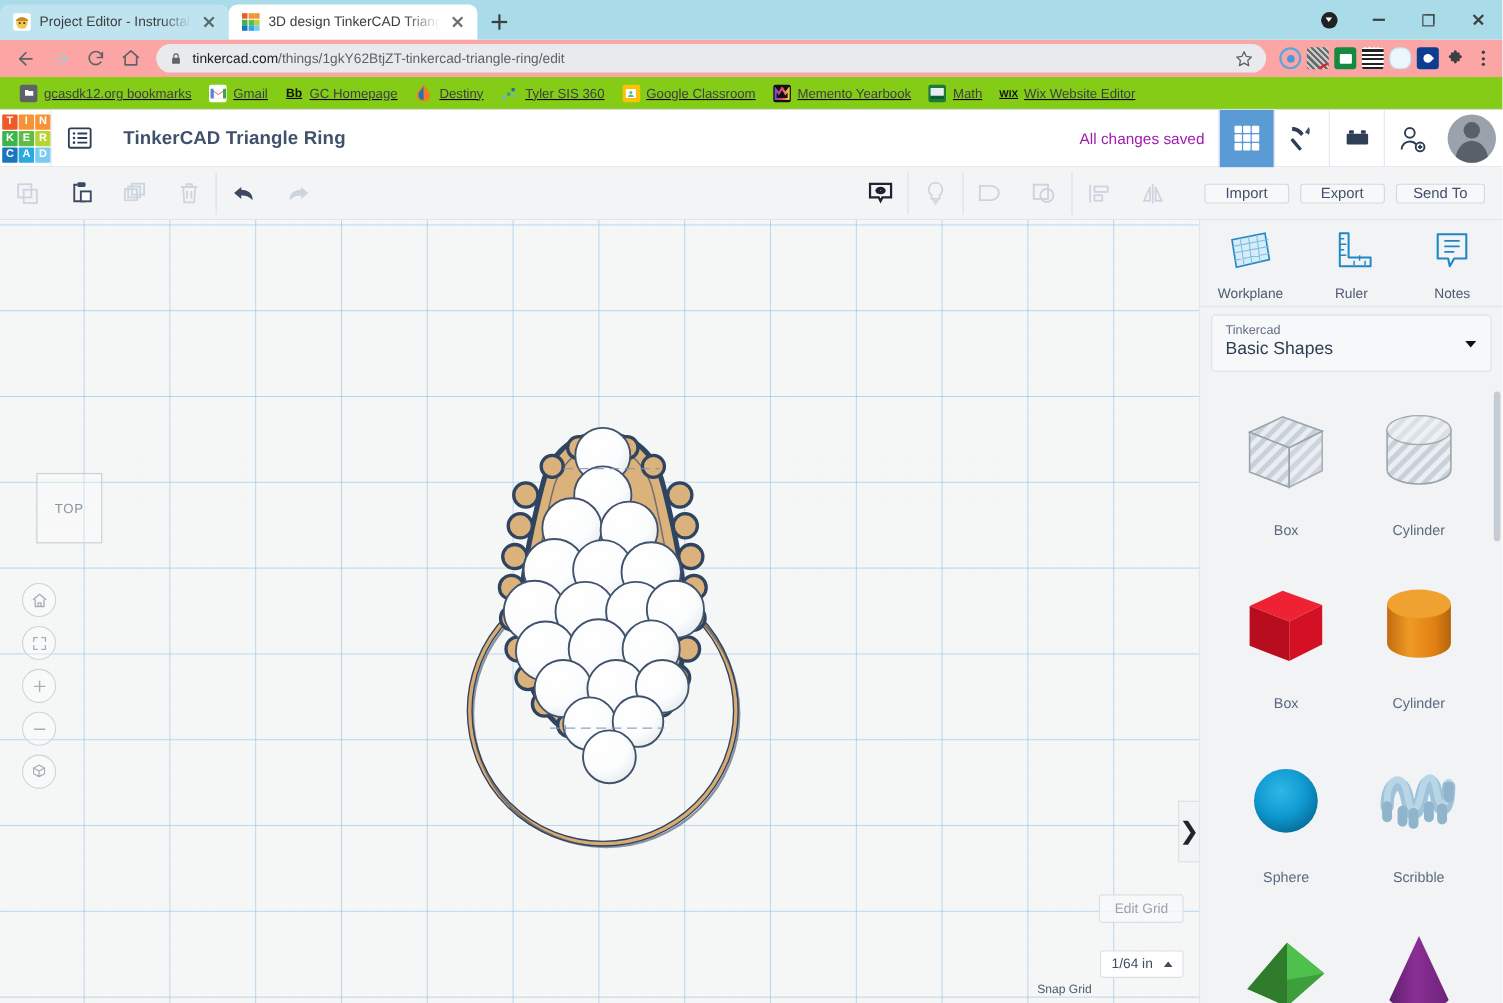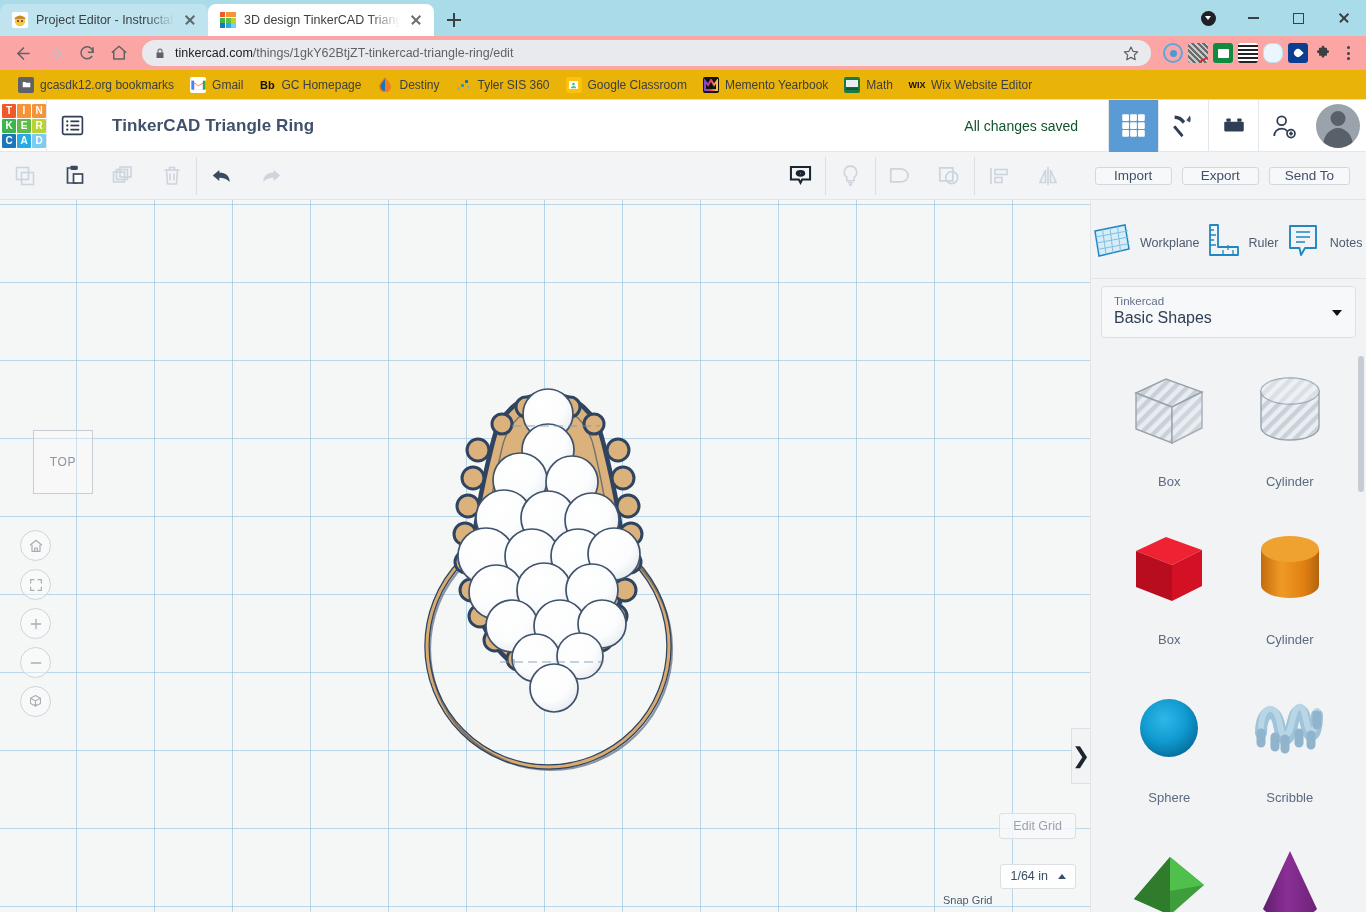--- a/index.html
+++ b/index.html
@@ -86,22 +86,22 @@
     display: flex; align-items: center; padding: 0 12px; gap: 9px; margin: 0 6px;
   }
   .omnibox .url { font-size: 12.5px; color: #202124; white-space: nowrap; }
   .omnibox .url .host { color: #202124; }
   .omnibox .url .path { color: #5f6368; }
   .star { margin-left: auto; color: #5f6368; }
   .ext-icons { display: flex; align-items: center; gap: 5px; padding-left: 4px; }
   .ext { width: 20px; height: 20px; border-radius: 3px; flex: 0 0 20px; }
 
   .bookmarks {
-    height: 30px; background: #eab308; display: flex; align-items: center;
-    padding: 0 10px; gap: 0; border-bottom: 1px solid #dadce0;
+    height: 30px; background: #84cc16; display: flex; align-items: center;
+    padding: 0 10px; gap: 0; border-bottom: 1px solid #dadce0; text-decoration: underline;
   }
   .bm { display: flex; align-items: center; gap: 6px; padding: 0 8px; height: 24px; }
   .bm-ico { width: 16px; height: 16px; flex: 0 0 16px; border-radius: 2px; position: relative;
             font-size: 9.5px; font-weight: bold; display: flex; align-items: center; justify-content: center; color: #fff; }
   .bm-label { font-size: 12px; color: #3c4043; white-space: nowrap; }
 
   
   .tc-header {
     height: 52px; background: #ffffff; display: flex; align-items: center;
     border-bottom: 1px solid #e4e7ea;
@@ -115,21 +115,21 @@
     display: flex; align-items: center; justify-content: center;
     font-size: 10px; font-weight: bold; color: #fff; border-radius: 1px;
   }
   .tc-menu-btn {
     width: 52px; height: 52px; display: flex; align-items: center; justify-content: center;
     border-left: 1px solid #e4e7ea;
   }
   .tc-title {
     font-size: 17px; font-weight: bold; color: #40516b; padding-left: 14px; letter-spacing: .1px;
   }
-  .tc-saved { margin-left: auto; font-size: 14px; color: #14532d; padding-right: 30px; }
+  .tc-saved { margin-left: auto; font-size: 14px; color: #a21caf; padding-right: 13px; }
   .tc-hdr-btn {
     width: 50px; height: 52px; display: flex; align-items: center; justify-content: center;
     border-left: 1px solid #e4e7ea;
   }
   .tc-hdr-btn.active { background: #5b9bd5; }
   .tc-avatar {
     width: 44px; height: 44px; border-radius: 50%; background: #9aa3ab; margin: 0 6px 0 8px;
     position: relative; overflow: hidden; flex: 0 0 44px;
   }
   .tc-avatar::before {
@@ -211,21 +211,21 @@
     display: flex; align-items: center; gap: 10px;
   }
   .caret-up { width: 0; height: 0; border-left: 4px solid transparent; border-right: 4px solid transparent; border-bottom: 5px solid #3d4d63; }
 
   
   .rpanel {
     width: 276px; flex: 0 0 276px; background: #f2f3f4; border-left: 1px solid #e1e4e8;
     display: flex; flex-direction: column;
   }
   .rp-tools { display: flex; height: 88px; padding-top: 8px; }
-  .rp-tool { flex: 1 1 0; display: flex; flex-direction: row; align-items: center; gap: 7px; }
+  .rp-tool { flex: 1 1 0; display: flex; flex-direction: column; align-items: center; gap: 7px; }
   .rp-tool-label { font-size: 12.5px; color: #4c5a70; }
   .rp-divider { height: 1px; background: #e1e4e8; }
   .rp-select-wrap { padding: 7px 10px 10px; }
   .rp-select {
     border: 1px solid #dde0e4; border-radius: 4px; background: #f7f8f9;
     padding: 8px 12px 10px; position: relative;
   }
   .rp-sel-small { font-size: 11.5px; color: #63708a; margin-bottom: 2px; }
   .rp-sel-big { font-size: 16px; color: #2f3e55; }
   .rp-sel-caret {

